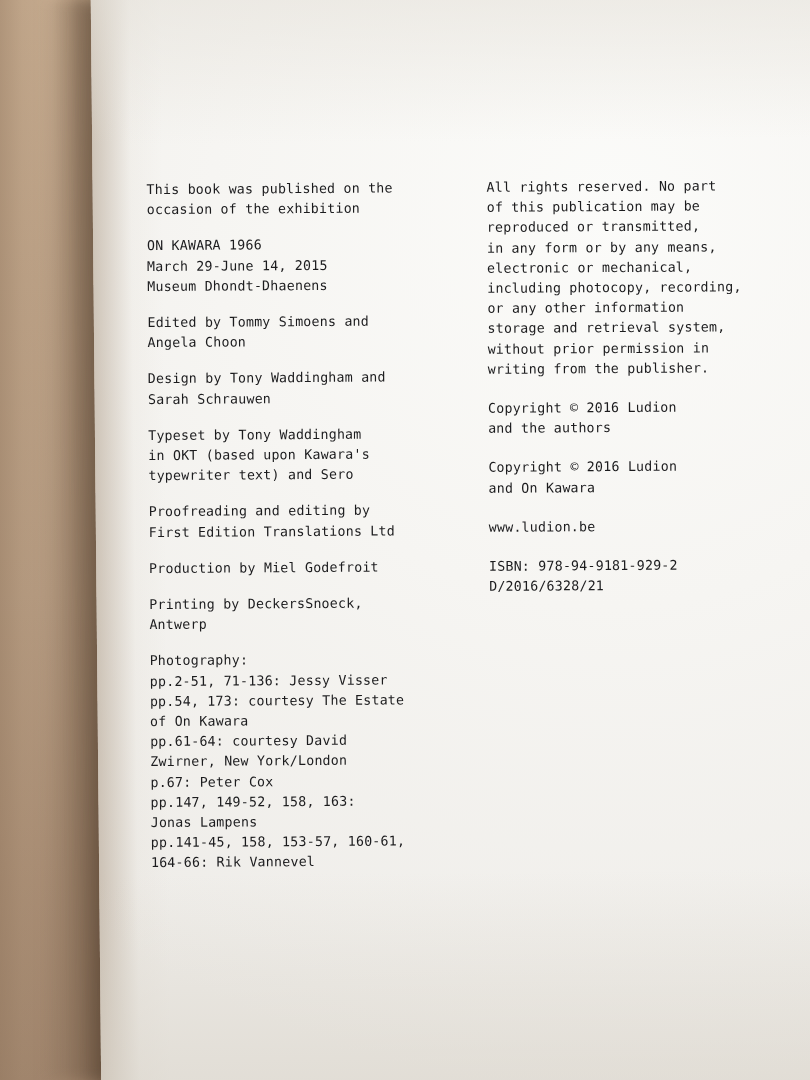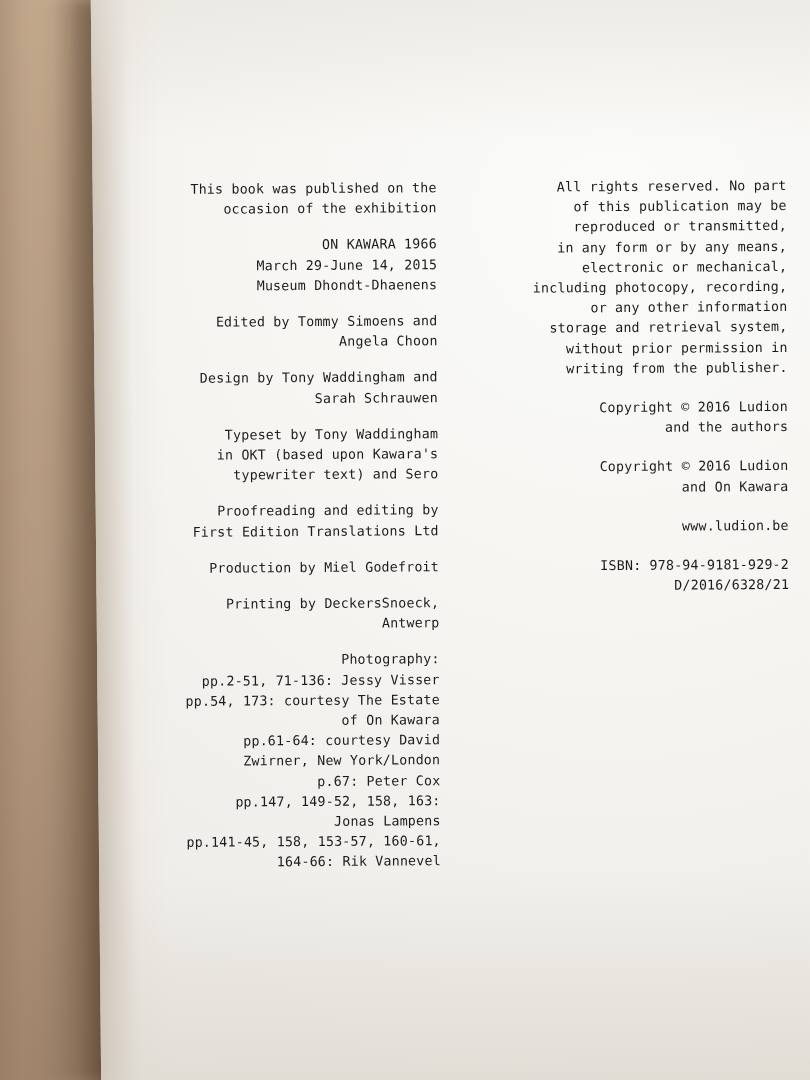--- a/index.html
+++ b/index.html
@@ -12,21 +12,20 @@
     overflow: hidden;
     background: #b99f85;
     font-family: "DejaVu Sans Mono", monospace;
   }
 
   #scene {
     position: relative;
     width: 810px;
     height: 1080px;
     overflow: hidden;
-    text-align: right;
   }
 
   
   .backdrop {
     position: absolute;
     inset: 0;
     background:
       linear-gradient(180deg, #c6ab8f 0%, #bda287 26%, #b59a80 55%, #a98d74 78%, #9d8169 100%);
   }
   .backdrop-bands {

